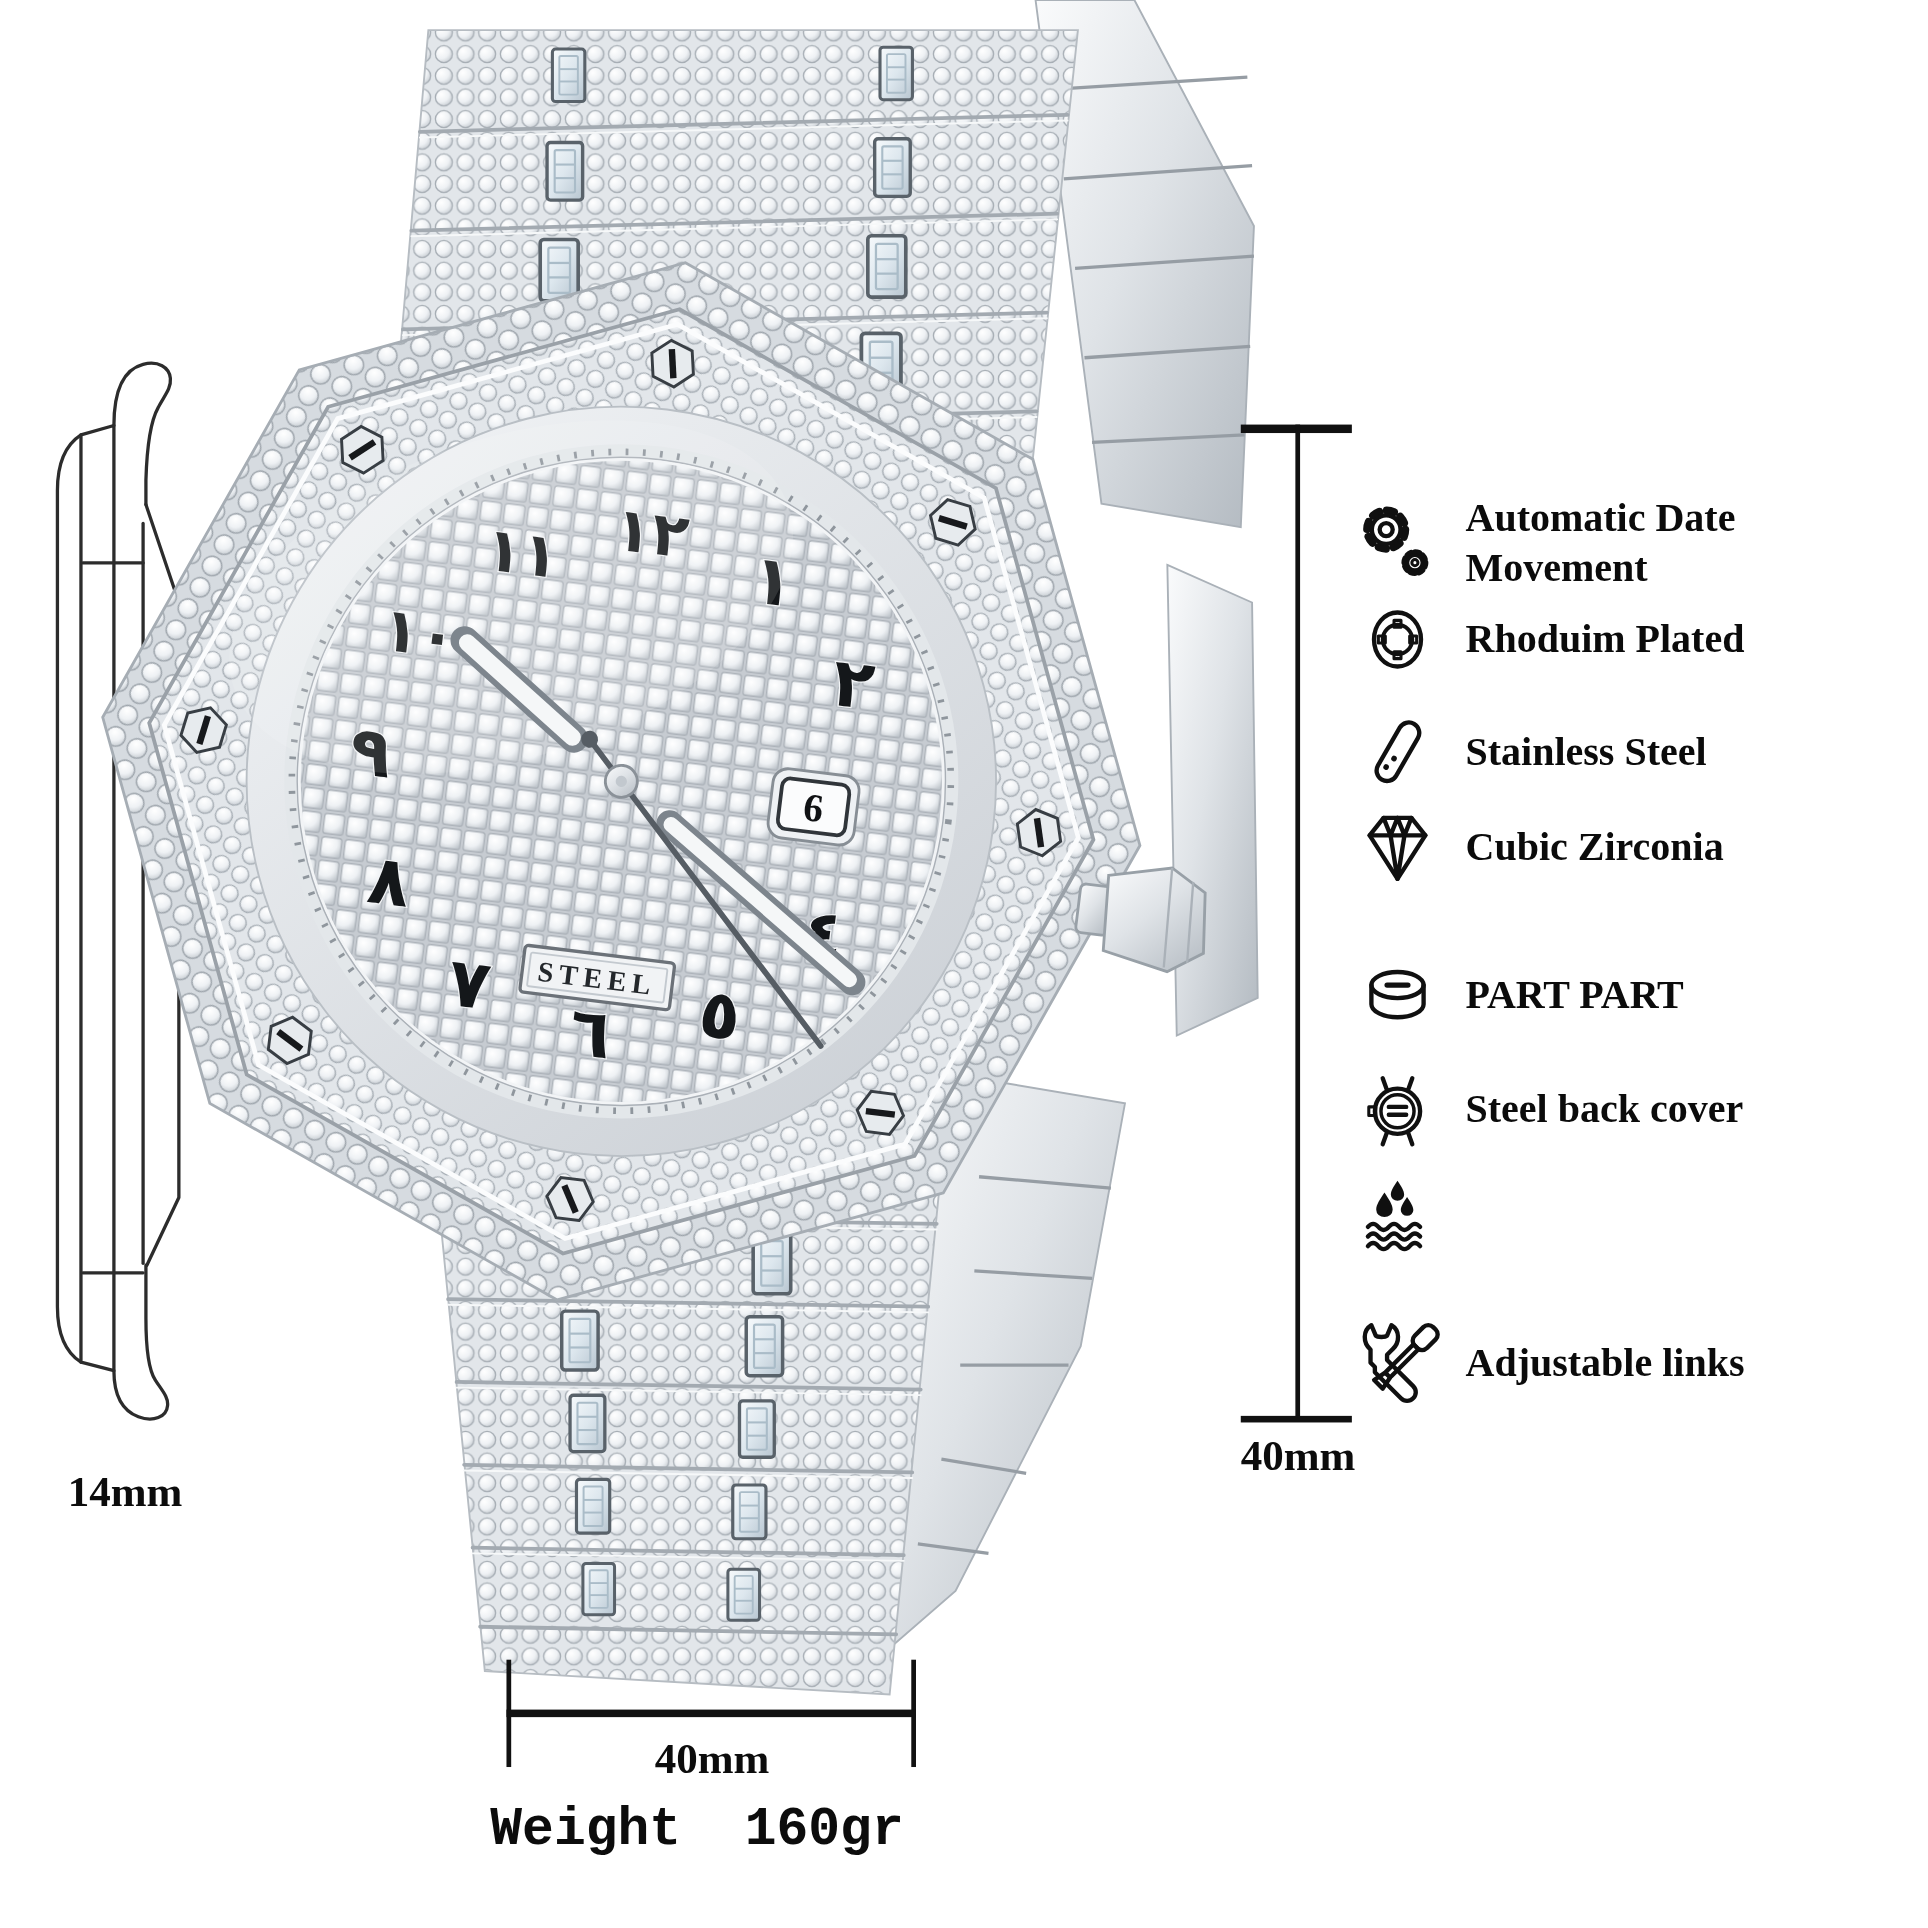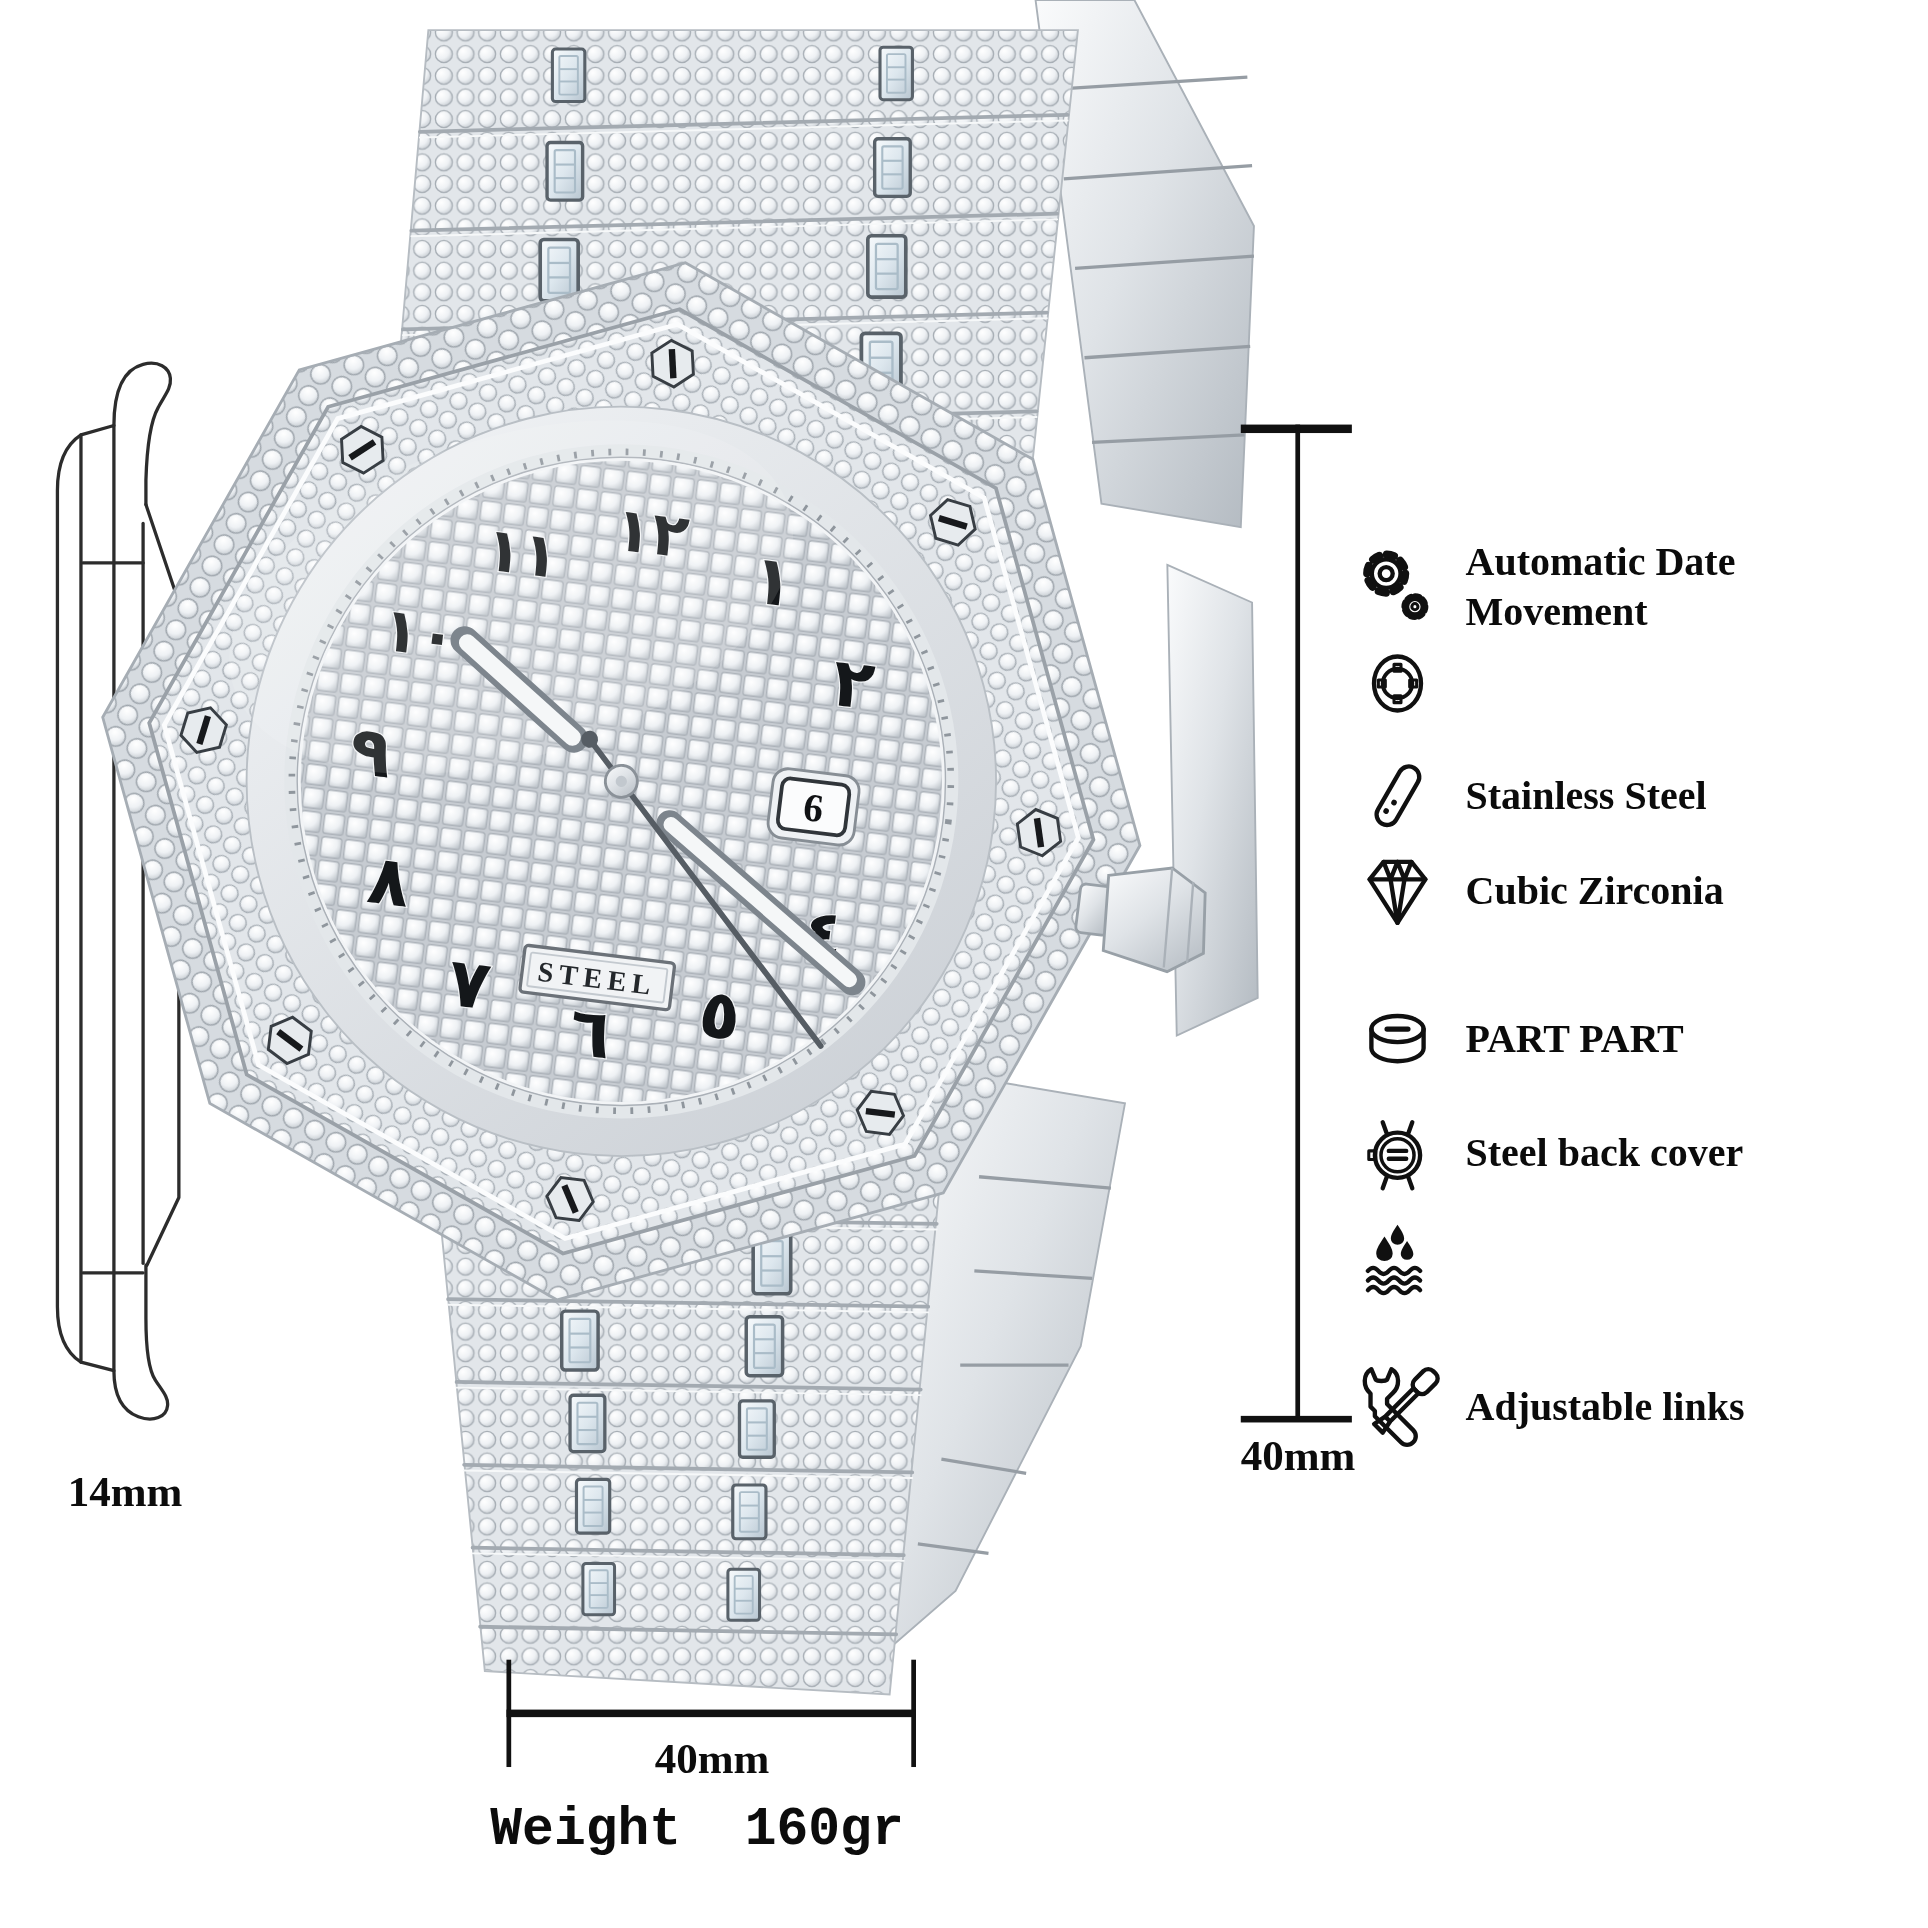--- a/index.html
+++ b/index.html
@@ -7,21 +7,21 @@
     width:1928px;height:1928px;position:relative;background:#ffffff;
     font-family:"Liberation Serif","DejaVu Serif",serif;overflow:hidden;
   }
   .abs{position:absolute;}
   .dim-label{
     font-weight:700;font-size:43px;color:#0c0c0c;text-align:center;
     font-family:"Liberation Serif","DejaVu Serif",serif;
   }
   #lab-weight{font-size:53px;white-space:pre;font-family:Liberation Mono, monospace;}
   .feature-row{
-    position:absolute;left:1354px;display:flex;align-items:center;gap:24.5px;margin-top:44px;
+    position:absolute;left:1354px;display:flex;align-items:center;gap:24.5px;
   }
   .f-icon{width:87px;height:87px;flex:0 0 auto;}
   .f-icon svg{width:87px;height:87px;display:block;}
   .f-label{
     font-weight:700;font-size:40px;line-height:1.26;color:#0b0b0b;width:358px;
     font-family:"Liberation Serif","DejaVu Serif",serif;
   }
   .ic{stroke:#101010;fill:none;stroke-width:5;stroke-linecap:round;stroke-linejoin:round;}
   .ic-fill{fill:#101010;stroke:none;}
   svg text{user-select:none;}
@@ -256,20 +256,21 @@
       <g class="ic" transform="translate(50,50)">
         <ellipse rx="27" ry="31"></ellipse>
         <circle r="17" stroke-width="4.5"></circle>
         <rect x="-4" y="-22" width="8" height="8" stroke-width="3.5"></rect>
         <rect x="-4" y="-22" width="8" height="8" stroke-width="3.5" transform="rotate(90)"></rect>
         <rect x="-4" y="-22" width="8" height="8" stroke-width="3.5" transform="rotate(180)"></rect>
         <rect x="-4" y="-22" width="8" height="8" stroke-width="3.5" transform="rotate(270)"></rect>
       </g>
     </svg>
   </span>
+  <span class="f-label">Rhoduim Plated</span>
 </div>
 
 <div class="feature-row" style="top:709px">
   <span class="f-icon">
     <svg viewBox="0 0 100 100">
       <g transform="rotate(30 50 50)">
         <rect class="ic" x="38" y="12" width="24" height="74" rx="12"></rect>
         <circle class="ic-fill" cx="50" cy="58" r="3.2"></circle>
         <circle class="ic-fill" cx="47" cy="71" r="3.2"></circle>
       </g>

